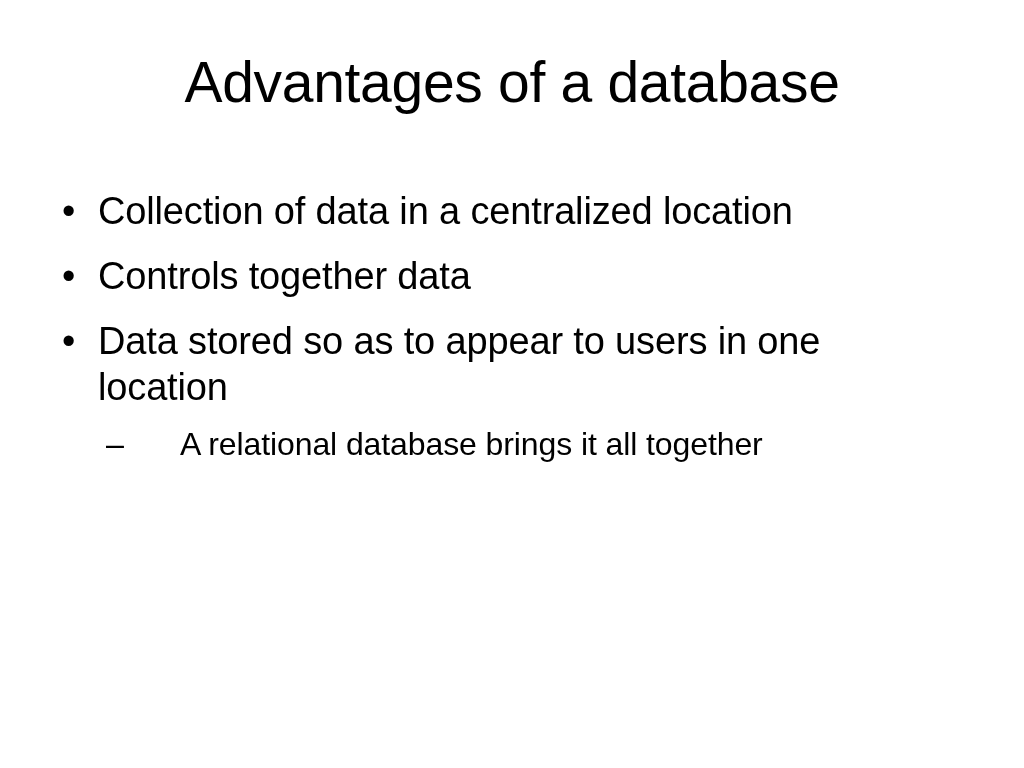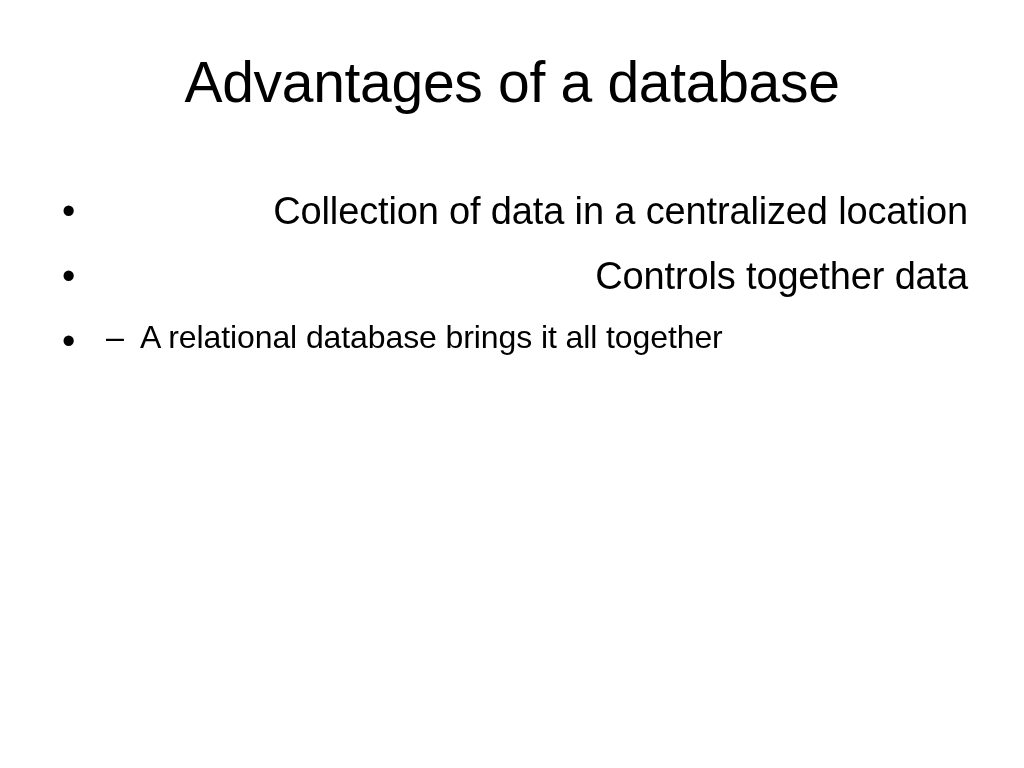--- a/index.html
+++ b/index.html
@@ -67,21 +67,20 @@
   li.level1 > .marker {
     position: absolute;
     left: 6px;
     top: 0;
     font-size: 38px;
     line-height: 1.215;
   }
 
   li.level1 > .text {
     display: block;
-    text-align: right;
   }
 
   
   li.level1 > ul.sublist {
     list-style: none;
     margin: 14px 0 0 0;
     padding: 0;
   }
 
   
@@ -106,21 +105,21 @@
     display: block;
   }
 
   li.level2:last-child {
     margin-bottom: 0;
   }
 
   
   .w-b3 { max-width: 800px; }
   .w-s1 { max-width: 762px; }
-  .w-s2 { max-width: 762px; }
+  .w-s2 { max-width: 762px; margin-left: 40px; }
 </style>
 </head>
 <body>
 
 <div class="slide">
 
   <div class="slide-title">Advantages of a database</div>
 
   <div class="body-area">
     <ul class="bullets">
@@ -130,20 +129,21 @@
         <span class="text">Collection of data in a centralized location</span>
       </li>
 
       <li class="level1">
         <span class="marker">•</span>
         <span class="text">Controls together data</span>
       </li>
 
       <li class="level1">
         <span class="marker">•</span>
+        <span class="text w-b3">Data stored so as to appear to users in one location</span>
 
         <ul class="sublist">
           <li class="level2">
             <span class="marker">–</span>
           </li>
 
           <li class="level2">
             <span class="marker">–</span>
             <span class="text w-s2">A relational database brings it all together</span>
           </li>

